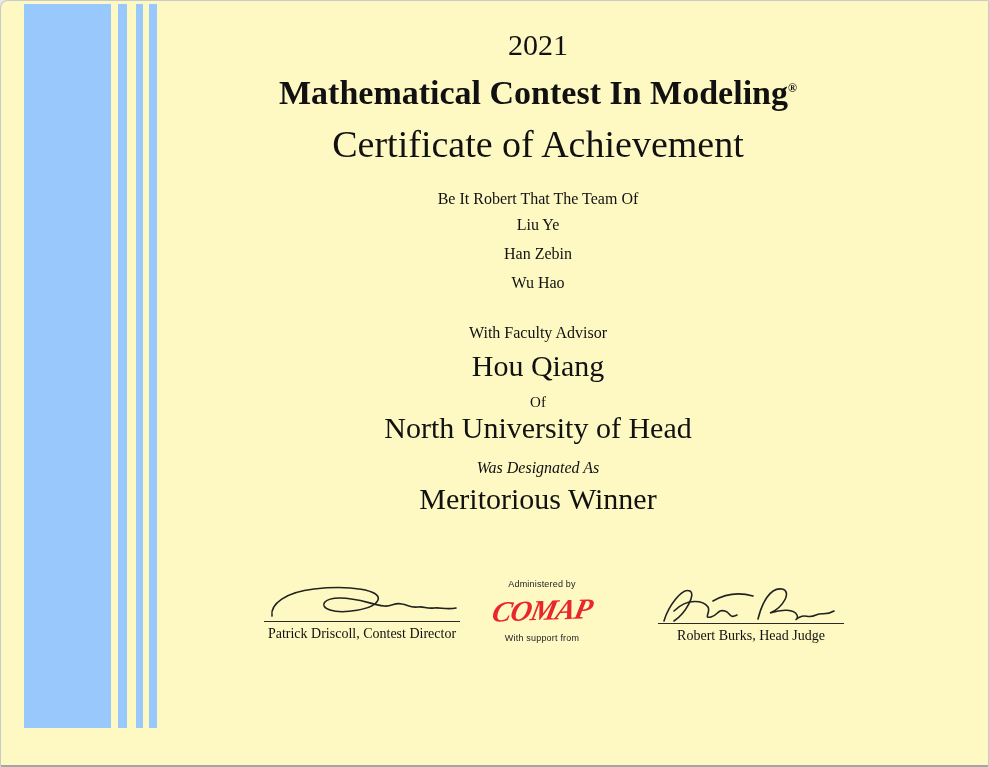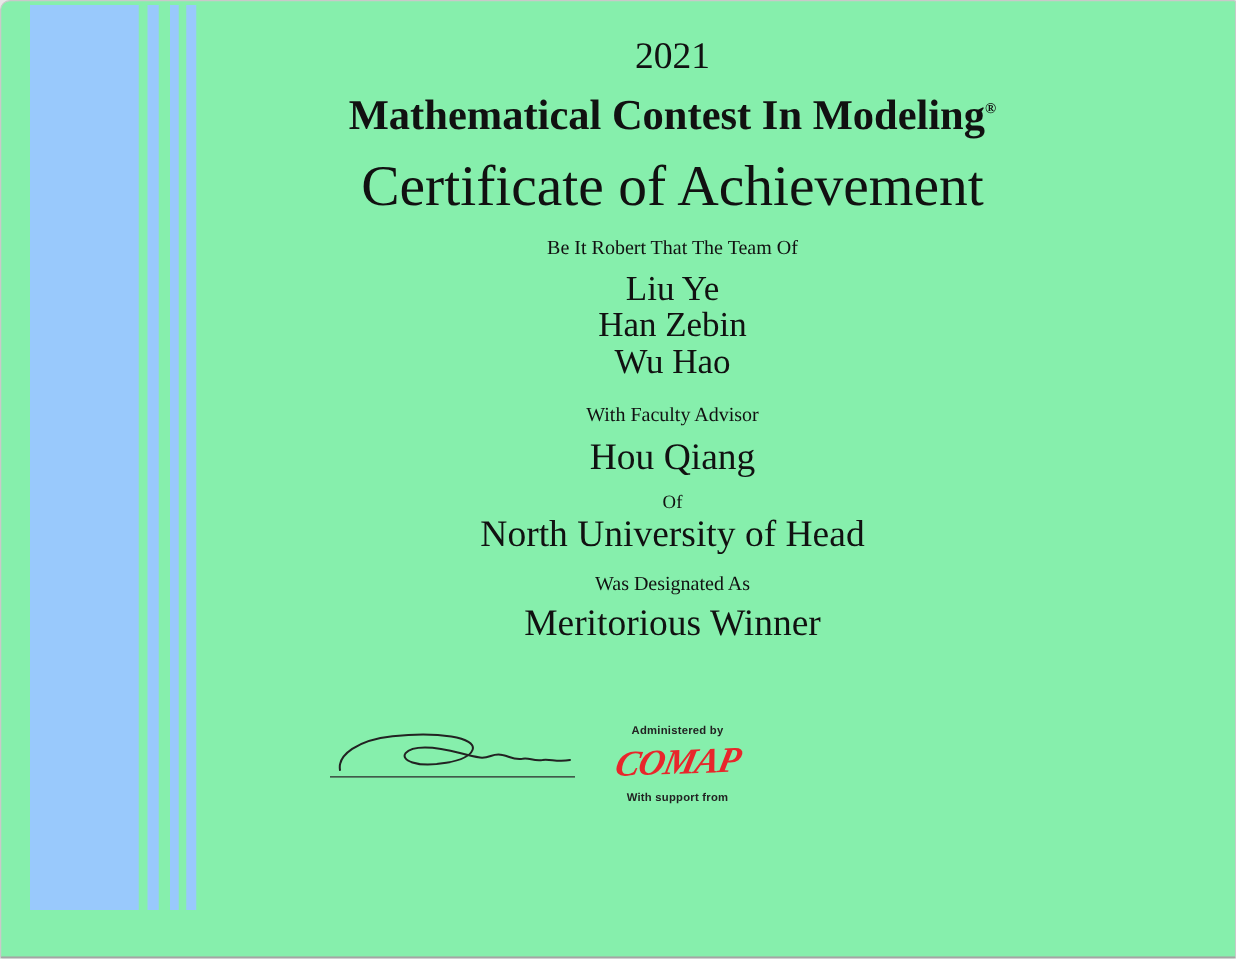--- a/index.html
+++ b/index.html
@@ -1,19 +1,19 @@
 <!DOCTYPE html>
 <html><head>
 <meta charset="utf-8">
 <style>
   html,body{margin:0;padding:0;background:#e8e8e8;}
   .page{
     position:relative;
     width:989px;height:767px;
-    background:#86efac;
+    background:#fef9c3;
     box-sizing:border-box;
     border:1px solid #c9c9c9;
     border-bottom:2px solid #a5a5a5;
     border-radius:8px 2px 2px 2px;
     overflow:hidden;
     font-family:"Liberation Serif","DejaVu Serif",serif;
     color:#111;
   }
   
   .stripe{position:absolute;top:3px;height:724px;}
@@ -21,47 +21,47 @@
   .stripe-1{left:117px;width:9px;}
   .stripe-2{left:135px;width:7px;}
   .stripe-3{left:148px;width:8px;}
 
   .content{position:absolute;left:85px;top:0;width:904px;}
   .line{position:absolute;left:0;width:100%;text-align:center;white-space:nowrap;line-height:1.15;}
 
   .year{top:27px;font-size:30px;}
   .title{top:72px;font-size:34px;font-weight:bold;}
   .title sup{font-size:12px;vertical-align:super;}
-  .subtitle{top:122px;font-size:46px;}
+  .subtitle{top:122px;font-size:38px;}
   .small-label{font-size:16px;}
-  .name{font-size:28px;}
+  .name{font-size:16px;}
   .big-name{font-size:30px;}
 
   .lbl-team{top:189px;}
   .member-0{top:215px;}
   .member-1{top:244px;}
   .member-2{top:273px;}
   .lbl-advisor{top:323px;}
   .advisor{top:348px;}
   .lbl-of{top:393px;font-size:15px;}
   .institution{top:410px;}
-  .lbl-designated{top:458px;}
+  .lbl-designated{top:458px;font-style:italic;}
   .designation{top:481px;}
 
   
   .sig-block{position:absolute;}
   .sig-svg{display:block;}
   .sig-line{border-top:1.5px solid #2a2a2a;height:0;}
   .sig-caption{font-size:14px;text-align:center;margin-top:4px;white-space:nowrap;}
 
   .left-sig{left:263px;top:584px;width:196px;}
   .right-sig{left:657px;top:580px;width:186px;}
 
   .comap-block{position:absolute;left:478px;top:578px;width:126px;text-align:center;font-family:"Liberation Sans","DejaVu Sans",sans-serif;}
-  .tiny-bold{font-size:9px;font-weight:bold;color:#222;letter-spacing:.2px;}
+  .tiny-bold{font-size:9px;font-weight:normal;color:#222;letter-spacing:.2px;}
   .comap-logo{
     display:inline-block;margin:5px 0 6px 0;
     font-family:"Liberation Serif",serif;
     font-style:italic;font-weight:bold;
     font-size:29px;letter-spacing:-1px;
     transform:skewX(-14deg) rotate(-2deg);
   }
 
   
   .logo-row{position:absolute;left:0;top:650px;width:989px;height:50px;}
@@ -93,28 +93,36 @@
 
     <div class="line small-label lbl-designated">Was Designated As</div>
     <div class="line big-name designation">Meritorious Winner</div>
   </div>
 
   <div class="sig-block left-sig">
     <svg class="sig-svg" width="196" height="36" viewBox="0 0 196 36">
       <path d="M8,31 C6,19 22,7 50,4 C86,0 118,5 114,15 C110,25 78,29 66,25 C54,21 60,13 76,13 C94,13 106,19 120,21 C128,22 130,17 138,19 C144,20 146,23 154,22 C160,21 162,24 170,23 C176,22 182,25 192,23" fill="none" stroke="#222" stroke-width="1.6" stroke-linecap="round"></path>
     </svg>
     <div class="sig-line"></div>
+    <div class="sig-caption">Patrick Driscoll, Contest Director</div>
   </div>
 
   <div class="comap-block">
     <div class="tiny-bold">Administered by</div>
     <div class="comap-logo" style="color: rgb(232, 38, 43);">COMAP</div>
     <div class="tiny-bold">With support from</div>
   </div>
 
+  <div class="sig-block right-sig">
+    <svg class="sig-svg" width="186" height="42" viewBox="0 0 186 42">
+      <path d="M6,40 C10,26 24,6 32,10 C38,13 28,32 16,40 M16,30 C30,16 46,20 50,26 C53,31 45,38 53,36 C61,34 59,28 67,30 C73,32 71,38 79,34 M55,20 C67,13 81,11 95,15 M100,38 C104,22 112,6 124,8 C134,10 126,26 112,32 C124,28 136,28 139,34 C141,39 134,40 142,36 C148,33 150,38 158,34 C164,31 168,35 176,30" fill="none" stroke="#222" stroke-width="1.6" stroke-linecap="round"></path>
+    </svg>
+    <div class="sig-line"></div>
+    <div class="sig-caption">Robert Burks, Head Judge</div>
+  </div>
 
   <div class="logo-row">
 
     
 
     
 
     
 
     

